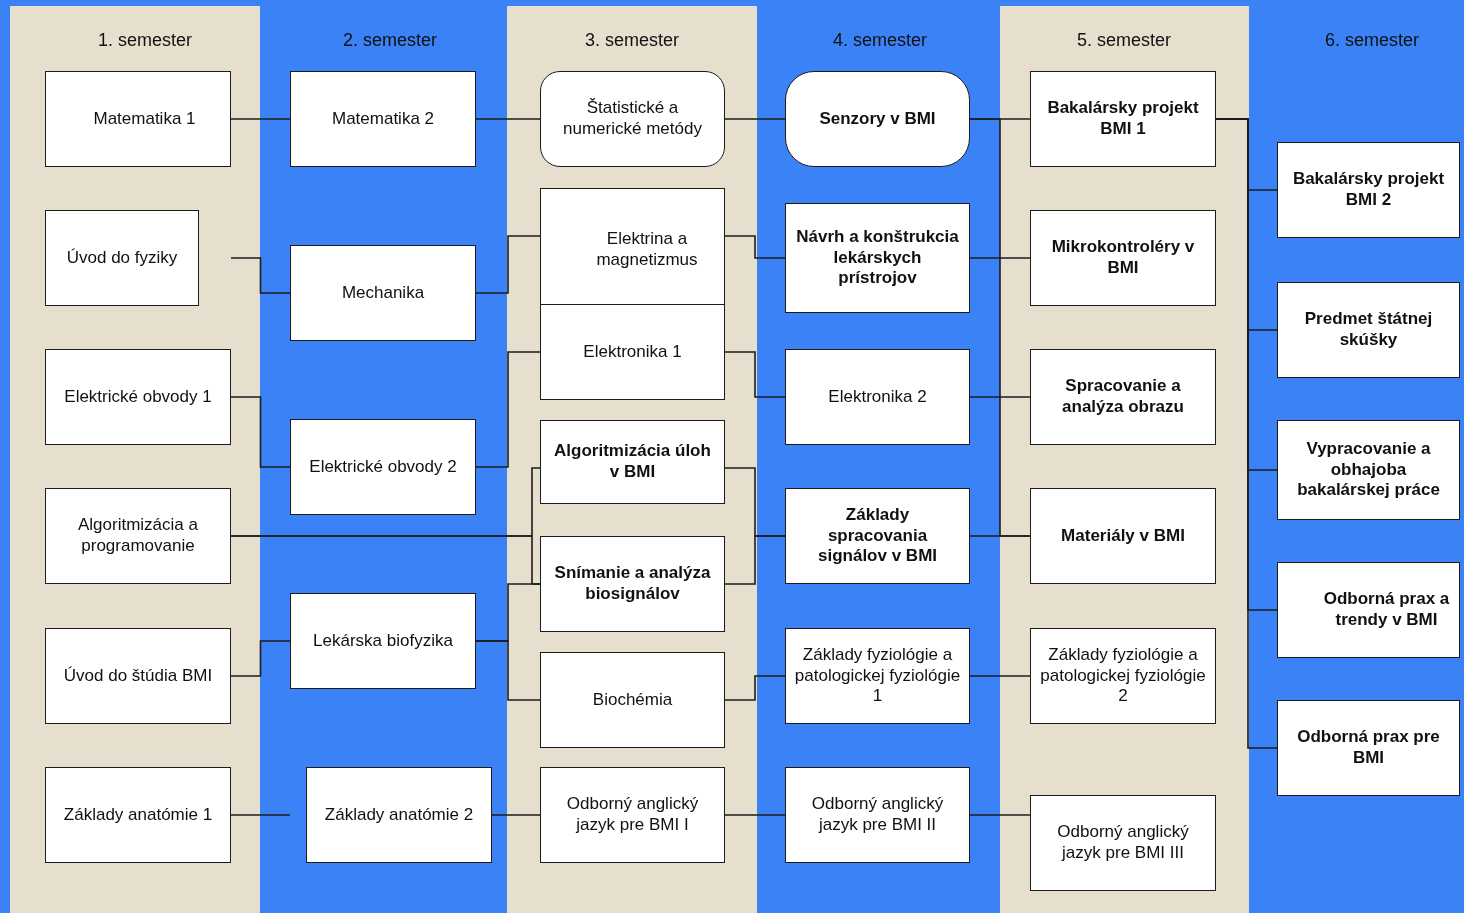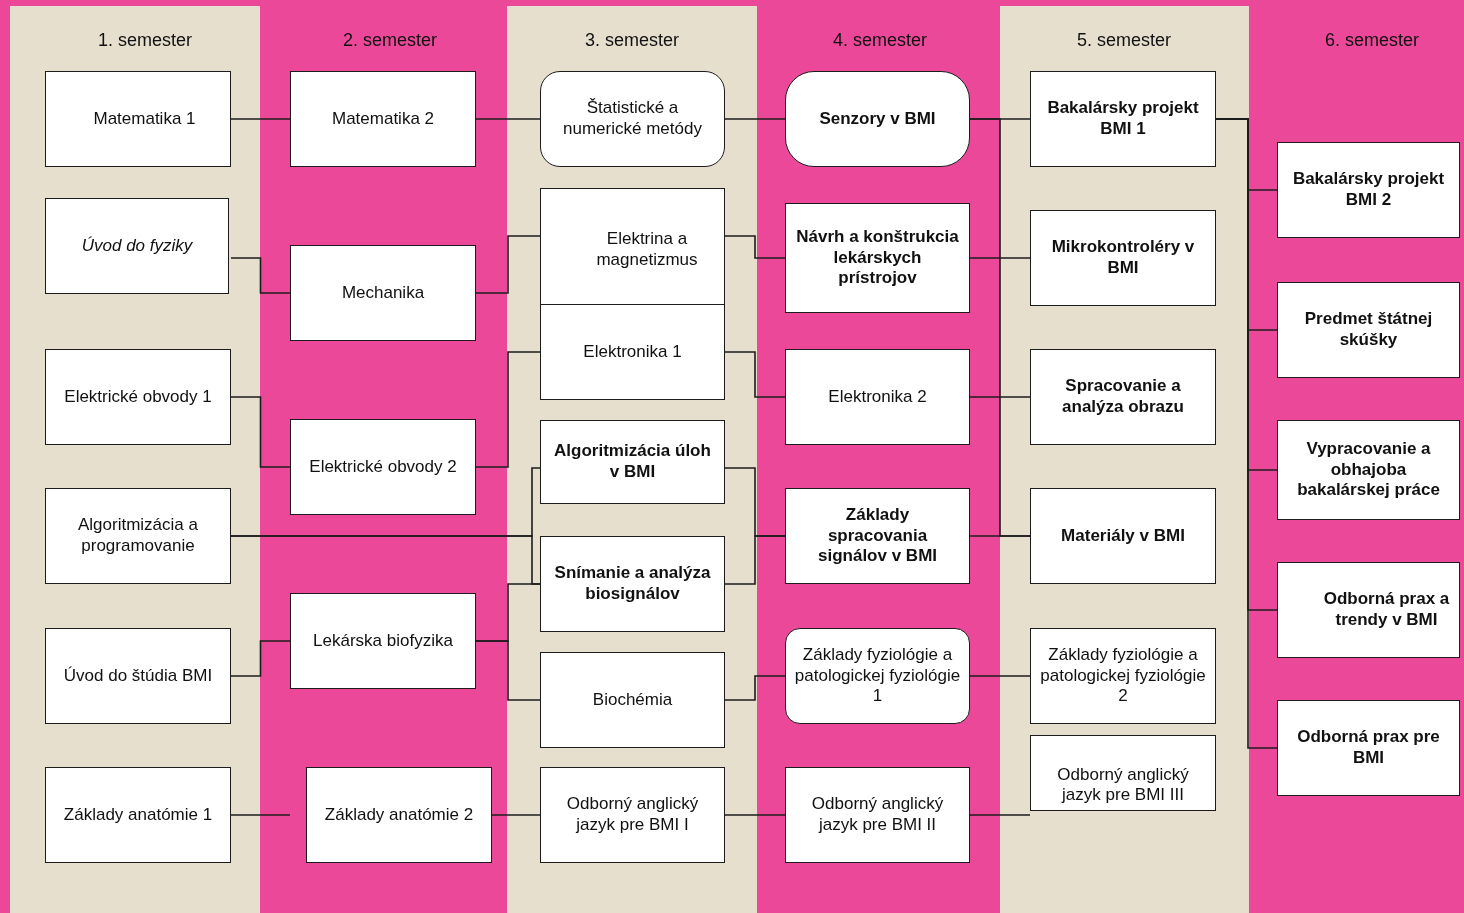--- a/index.html
+++ b/index.html
@@ -1,20 +1,20 @@
 <!DOCTYPE html>
 <html><head>
 <meta charset="utf-8">
 <style>
   html, body { margin: 0; padding: 0; background: #ffffff; }
   #stage {
     position: relative;
     width: 1464px;
     height: 913px;
-    background: #ec4899;
+    background: #3b82f6;
     font-family: "Liberation Sans", sans-serif;
     color: #111;
     overflow: hidden;
   }
   .band {
     position: absolute;
     top: 6px;
     height: 907px;
     background: #e6dfce;
     z-index: 0;
@@ -91,21 +91,21 @@
       <path d="M 1216 119 H 1248 V 330 H 1277" stroke="#1c1c1c"></path>
       <path d="M 1216 119 H 1248 V 470 H 1277" stroke="#1c1c1c"></path>
       <path d="M 1216 119 H 1248 V 610 H 1277" stroke="#1c1c1c"></path>
       <path d="M 1216 119 H 1248 V 748 H 1277" stroke="#1c1c1c"></path>
     </svg>
 <div class="band" style="left: 10px; width: 250px; background: rgb(230, 223, 206);"></div>
     <div class="col-header" style="left: 145px;">1. semester</div>
     <div class="course" style="left: 45px; top: 71px; width: 186px; height: 96px; padding-left: 21px;">
       <span>Matematika 1</span>
     </div>
-    <div class="course" style="left: 45px; top: 198px; width: 184px; height: 96px; font-style: italic;">
+    <div class="course" style="left: 45px; top: 210px; width: 154px; height: 96px;">
       <span>Úvod do fyziky</span>
     </div>
     <div class="course" style="left: 45px; top: 349px; width: 186px; height: 96px;">
       <span>Elektrické obvody 1</span>
     </div>
     <div class="course" style="left: 45px; top: 488px; width: 186px; height: 96px;">
       <span>Algoritmizácia a programovanie</span>
     </div>
     <div class="course" style="left: 45px; top: 628px; width: 186px; height: 96px;">
       <span>Úvod do štúdia BMI</span>
@@ -158,21 +158,21 @@
     </div>
     <div class="course bold" style="left: 785px; top: 203px; width: 185px; height: 110px;">
       <span>Návrh a konštrukcia lekárskych prístrojov</span>
     </div>
     <div class="course" style="left: 785px; top: 349px; width: 185px; height: 96px;">
       <span>Elektronika 2</span>
     </div>
     <div class="course bold" style="left: 785px; top: 488px; width: 185px; height: 96px;">
       <span>Základy spracovania signálov v BMI</span>
     </div>
-    <div class="course" style="left: 785px; top: 628px; width: 185px; height: 96px; border-radius: 15px;">
+    <div class="course" style="left: 785px; top: 628px; width: 185px; height: 96px;">
       <span>Základy fyziológie a patologickej fyziológie 1</span>
     </div>
     <div class="course" style="left: 785px; top: 767px; width: 185px; height: 96px;">
       <span>Odborný anglický jazyk pre BMI II</span>
     </div>
     <div class="band" style="left: 1000px; width: 249px; background: rgb(230, 223, 206);"></div>
     <div class="col-header" style="left: 1124px;">5. semester</div>
     <div class="course bold" style="left: 1030px; top: 71px; width: 186px; height: 96px;">
       <span>Bakalársky projekt BMI 1</span>
     </div>
@@ -181,21 +181,21 @@
     </div>
     <div class="course bold" style="left: 1030px; top: 349px; width: 186px; height: 96px;">
       <span>Spracovanie a analýza obrazu</span>
     </div>
     <div class="course bold" style="left: 1030px; top: 488px; width: 186px; height: 96px;">
       <span>Materiály v BMI</span>
     </div>
     <div class="course" style="left: 1030px; top: 628px; width: 186px; height: 96px;">
       <span>Základy fyziológie a patologickej fyziológie 2</span>
     </div>
-    <div class="course" style="left: 1030px; top: 735px; width: 186px; height: 76px; align-items: flex-end;">
+    <div class="course" style="left: 1030px; top: 795px; width: 186px; height: 96px;">
       <span>Odborný anglický jazyk pre BMI III</span>
     </div>
     <div class="col-header" style="left: 1372px;">6. semester</div>
     <div class="course bold" style="left: 1277px; top: 142px; width: 183px; height: 96px;">
       <span>Bakalársky projekt BMI 2</span>
     </div>
     <div class="course bold" style="left: 1277px; top: 282px; width: 183px; height: 96px;">
       <span>Predmet štátnej skúšky</span>
     </div>
     <div class="course bold" style="left: 1277px; top: 420px; width: 183px; height: 100px;">

